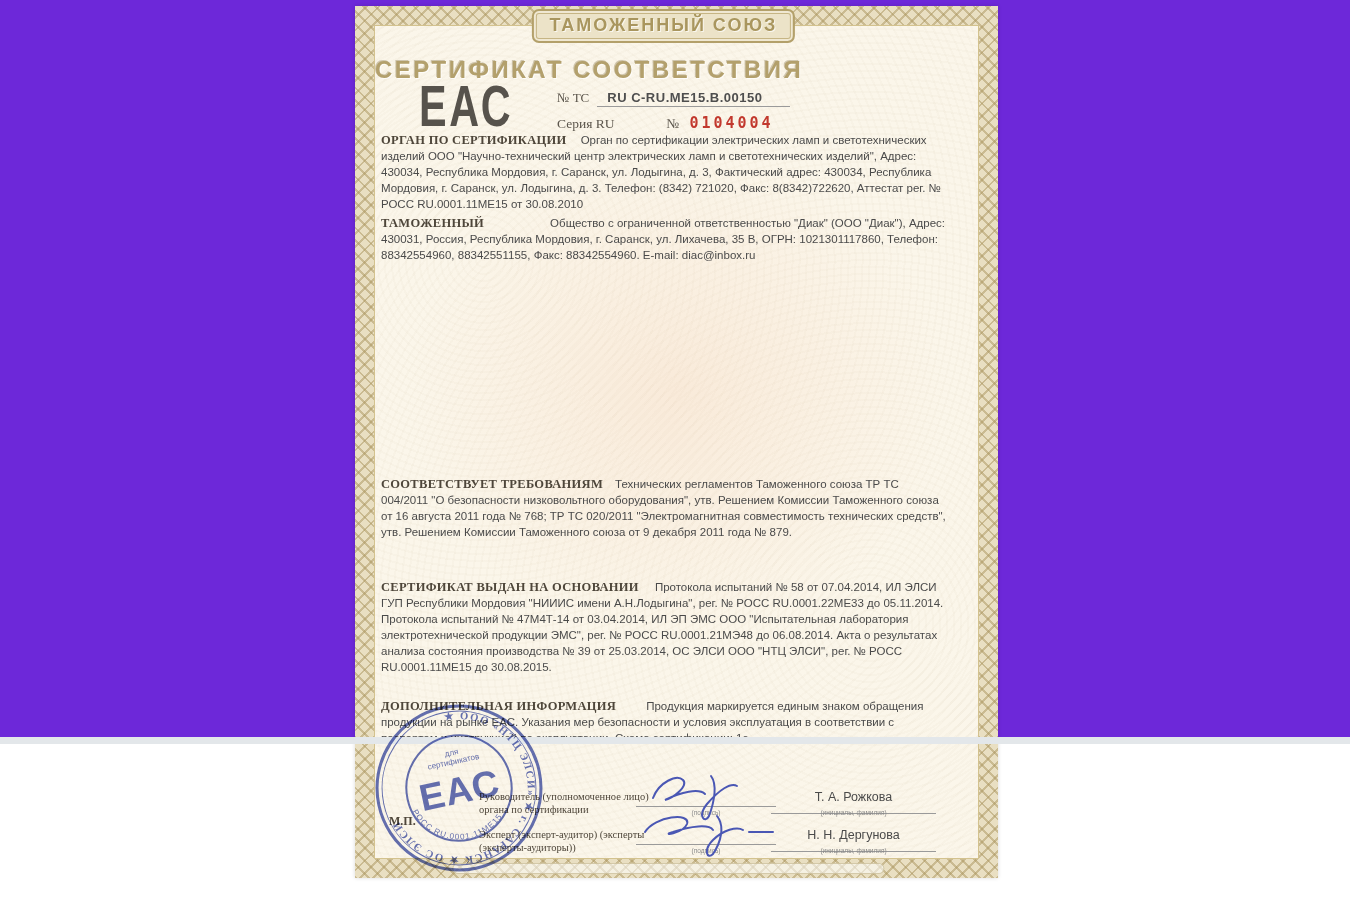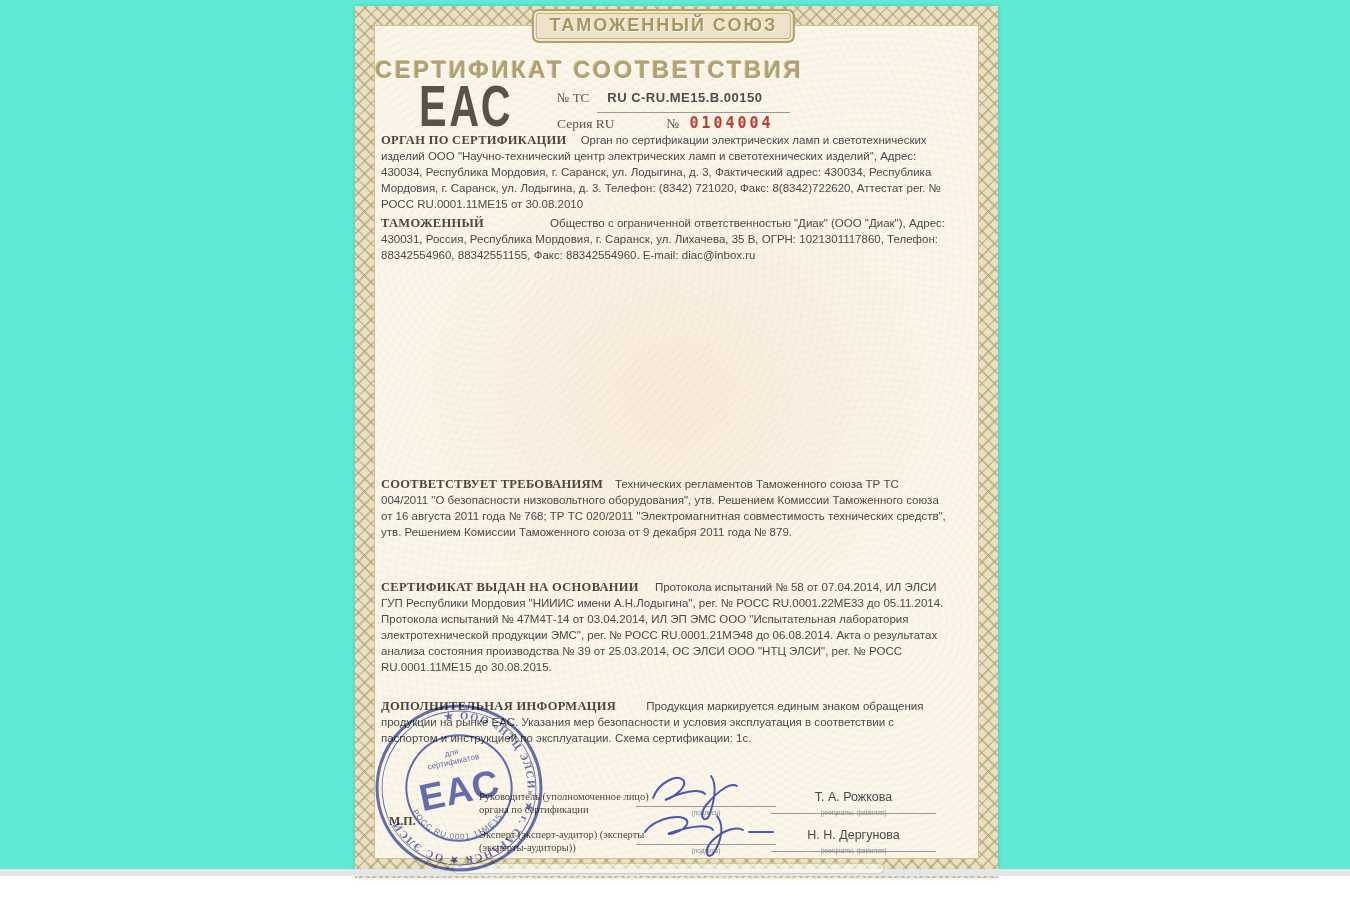--- a/index.html
+++ b/index.html
@@ -1,18 +1,18 @@
 <!DOCTYPE html>
 <html><head>
 <meta charset="utf-8">
 <style>
   * { margin:0; padding:0; box-sizing:border-box; }
   html,body { width:1350px; height:900px; background:#ffffff; overflow:hidden;
               font-family:"Liberation Sans", sans-serif; }
-  .page { position:relative; width:1350px; height:876px; background:#5eead4; }
+  .page { position:relative; width:1350px; height:744px; background:#6d28d9; }
   .page-bottom-edge { position:absolute; left:0; bottom:0; width:100%; height:7px;
                       background:#e3e7ea; }
 
   
   .certificate {
     position:absolute; left:355px; top:6px; width:643px; height:872px;
     background-color:#e9dfc2;
     background-image:
       repeating-linear-gradient(45deg, rgba(171,150,96,.5) 0 2px, transparent 2px 9px),
       repeating-linear-gradient(-45deg, rgba(171,150,96,.5) 0 2px, transparent 2px 9px);
@@ -47,21 +47,21 @@
   .cert-title {
     position:absolute; top:30px; left:0; width:100%; text-align:left;
     font-size:24px; font-weight:bold; letter-spacing:2.5px; color:#b3a06c;
     text-shadow:1px 1px 0 rgba(255,255,255,.75), -1px -1px 0 rgba(130,110,60,.35);
     white-space:nowrap;
   }
   .num-row { position:absolute; left:182px; top:64px; font-size:13px; color:#5c564c;
              font-family:"Liberation Serif", serif; }
   .num-row .val { display:inline-block; font-family:"Liberation Sans", sans-serif;
                   font-weight:bold; color:#4e4e4e; font-size:13px; letter-spacing:.5px;
-                  border-bottom:1px solid #9a9a9a; padding:0 28px 7px 10px; margin-left:8px; }
+                  border-bottom:1px solid #9a9a9a; padding:0 28px 1px 10px; margin-left:8px; }
   .series-row { position:absolute; left:182px; top:88px; font-size:13.5px; color:#5c564c;
                 font-family:"Liberation Serif", serif; }
   .series-row .no { margin-left:52px; }
   .series-row .serial { font-family:"DejaVu Sans Mono", monospace; font-weight:bold;
                         color:#c2392e; font-size:15px; letter-spacing:3px; margin-left:10px; }
 
   
   .section { position:absolute; left:6px; width:567px; font-size:11.5px; line-height:16px;
              color:#4b4b4b; text-align:left; }
   .section .lbl { font-family:"Liberation Serif", serif; font-weight:bold; font-size:12.5px;

